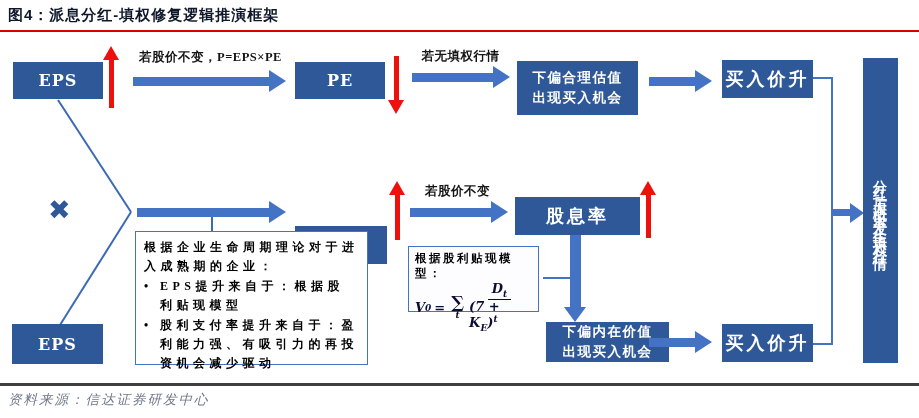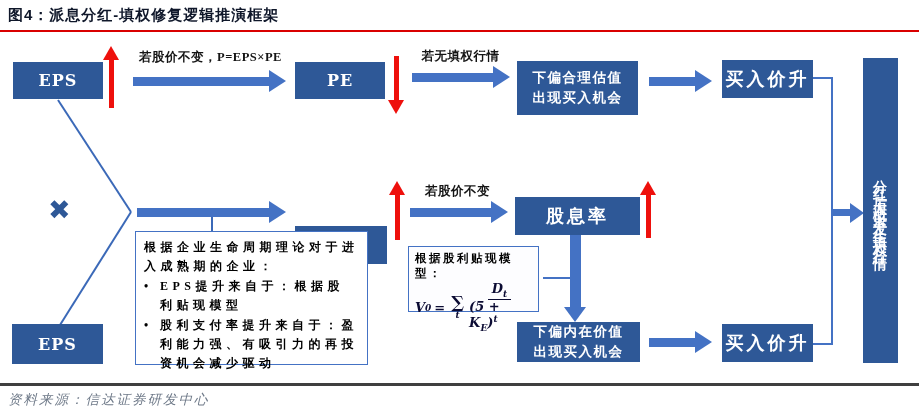--- a/index.html
+++ b/index.html
@@ -170,30 +170,30 @@
     <div class="f-row">
       <span>V</span>
         <sub>0</sub>
       <span style="margin:0 3px;">=</span>
       <span class="sigma">
         <span class="s-glyph">∑</span>
         <span class="s-sub">t</span>
       </span>
       <span class="frac">
         <span class="num"><span>D</span><sub>t</sub></span>
-        <span class="den"><span>(5 + K</span><sub>E</sub><span>)</span><sup>t</sup></span>
+        <span class="den"><span>(7 + K</span><sub>E</sub><span>)</span><sup>t</sup></span>
       </span>
     </div>
   </div>
   <div class="cline" style="left:543px;top:277px;width:29px;height:2px;"></div>
 
   <div class="vshaft-blue" style="left:570px;top:235px;width:11px;height:72px;"></div>
   <div class="head-down-blue" style="left:564px;top:307px;"></div>
 
-  <div class="node cjk" style="left:517px;top:322px;width:123px;height:40px;">
+  <div class="node cjk" style="left:546px;top:322px;width:123px;height:40px;">
     <span>下偏内在价值</span>
     <span>出现买入机会</span>
   </div>
   <div class="hshaft" style="left:649px;top:338px;width:46px;height:9px;"></div>
   <div class="head-right" style="left:695px;top:331px;"></div>
 
   <div class="node cjk-big" style="left:722px;top:324px;width:91px;height:38px;">
     <span>买入价升</span>
   </div>
 

